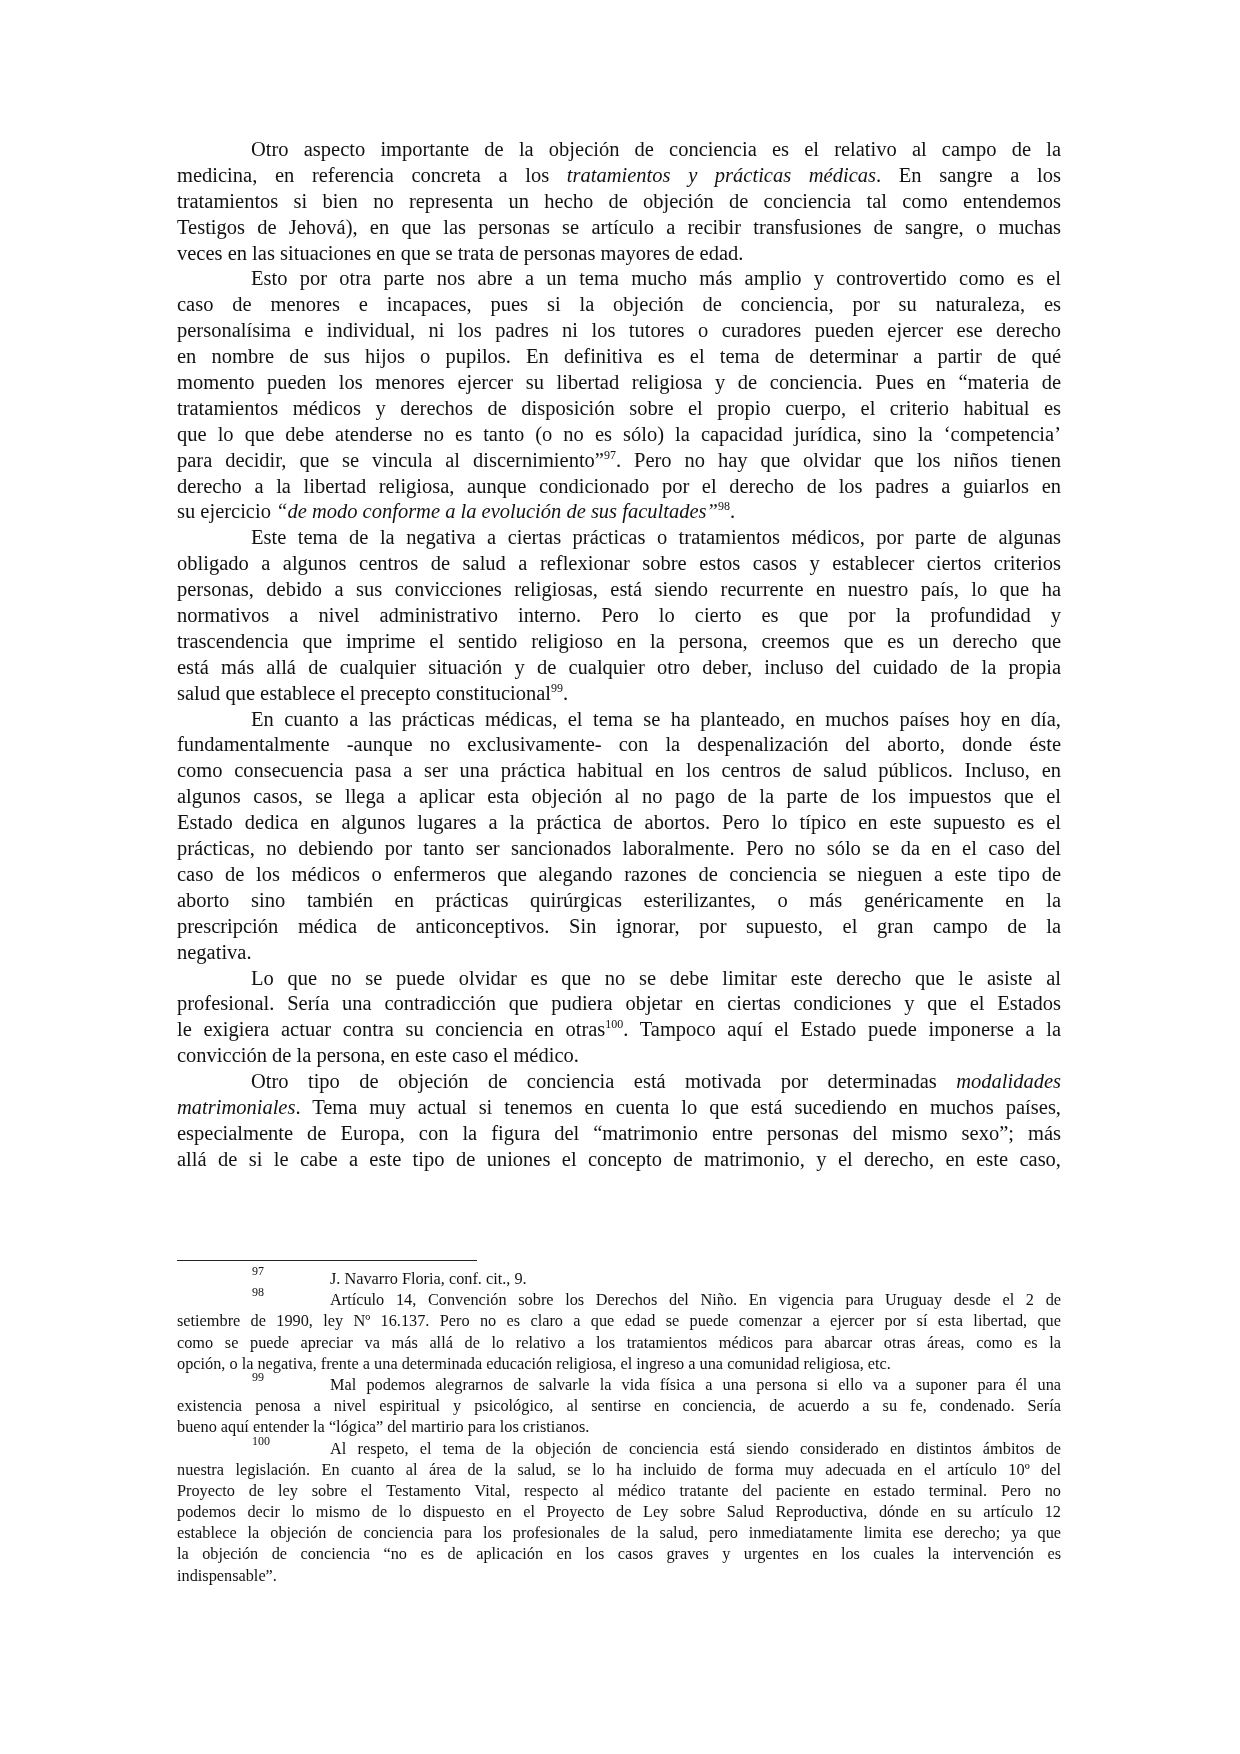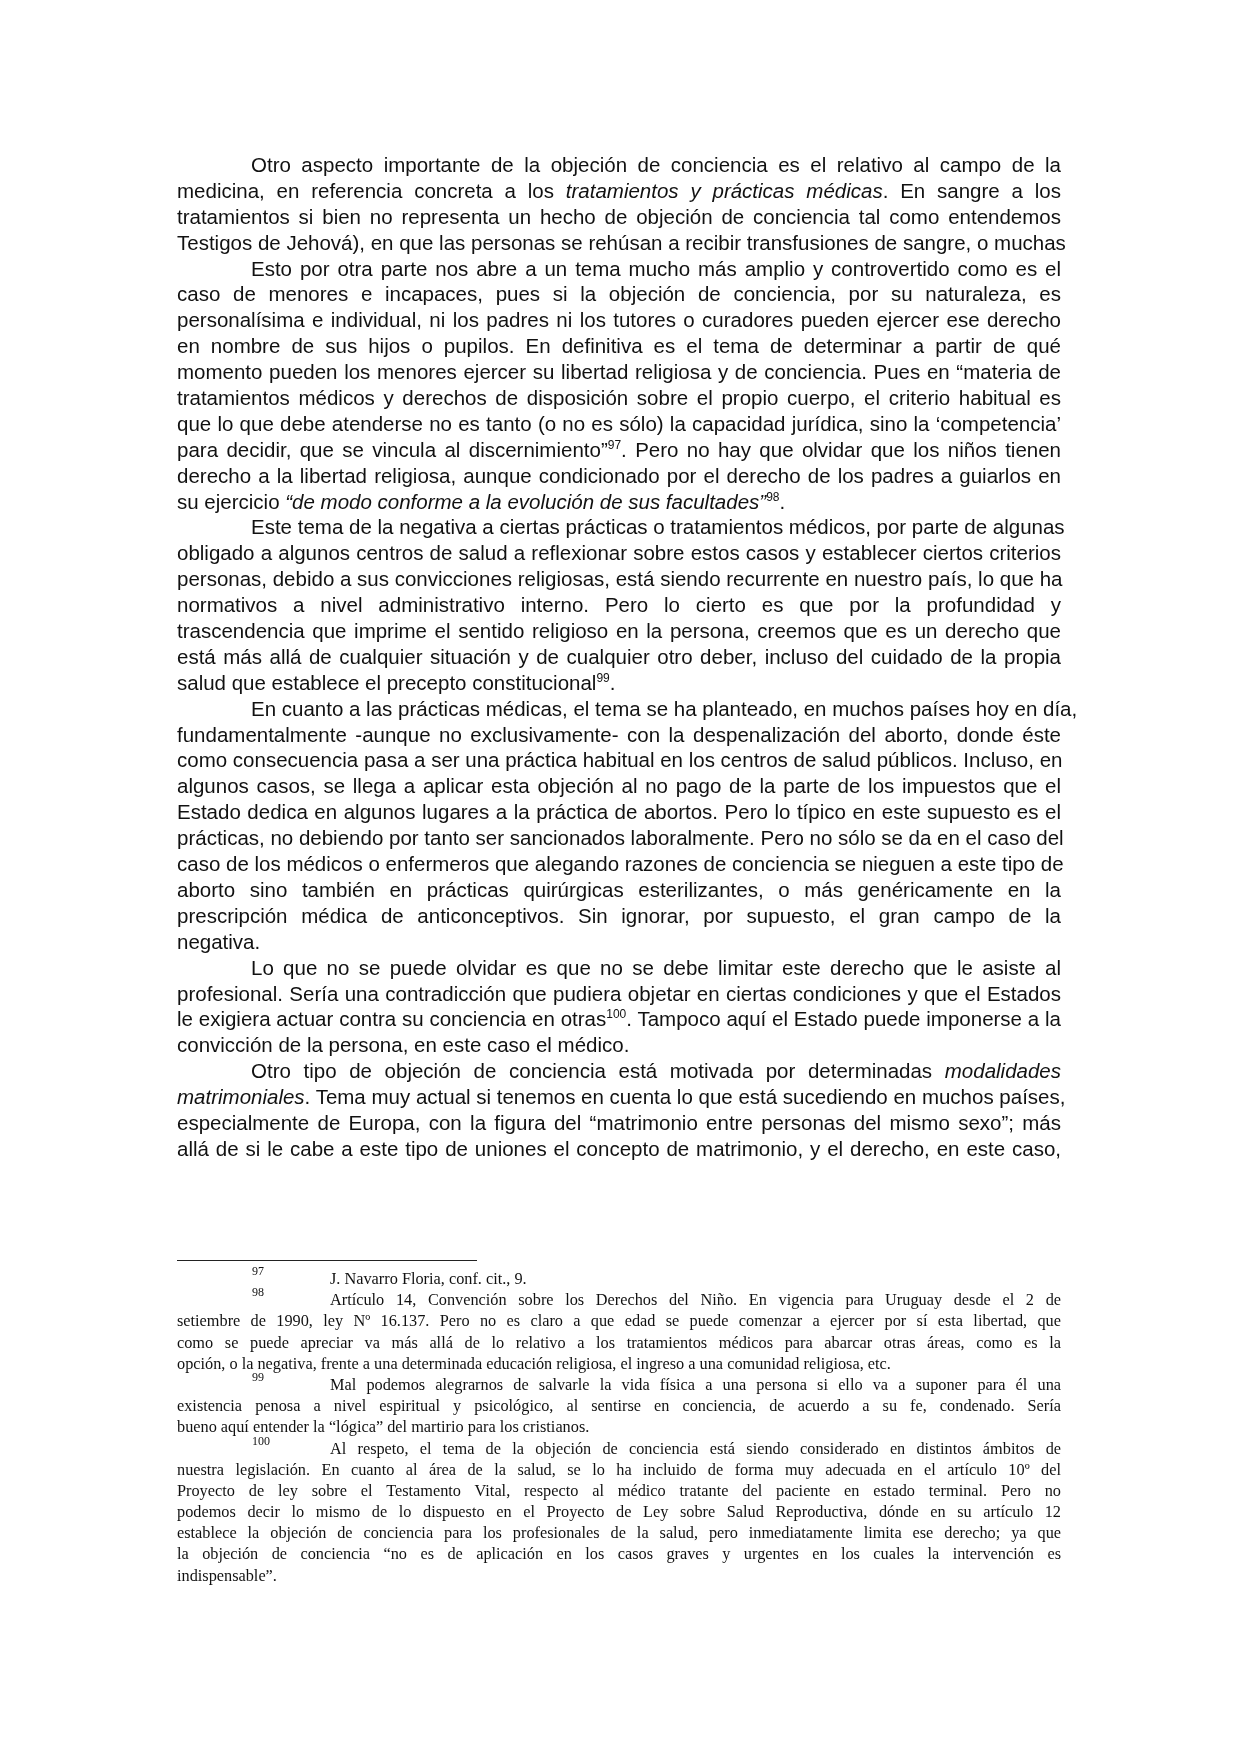--- a/index.html
+++ b/index.html
@@ -1,20 +1,20 @@
 <!DOCTYPE html>
 <html><head>
 <meta charset="utf-8">
 <style>
   html, body { margin: 0; padding: 0; background: #ffffff; }
   body { width: 1240px; height: 1754px; position: relative; overflow: hidden; }
   .page { position: absolute; left: 0; top: 0; width: 1240px; height: 1754px; background: #fff; }
   .body-text {
-    position: absolute; left: 177px; top: 152px; width: 884px;
-    font-family: Liberation Sans, sans-serif;
+    position: absolute; left: 177px; top: 137px; width: 884px;
+    font-family: Liberation Serif, serif;
     font-size: 20.5px; color: #111;
   }
   .line {
     height: 25.9px; line-height: 25.9px; white-space: nowrap;
     text-align: justify; text-align-last: justify;
     transform-origin: left center;
   }
   .line.last { text-align-last: left; }
   .line.indent { padding-left: 74px; }
   sup.fn { font-size: 12px; vertical-align: 8px; line-height: 0; }
@@ -40,21 +40,22 @@
 </style>
 </head>
 <body>
 
 <div class="page">
   <div class="body-text" id="body-text">
       <div>
         <div class="line indent"><span>Otro aspecto importante de la objeción de conciencia es el relativo al campo de la</span></div>
         <div class="line"><span>medicina, en referencia concreta a los </span><i>tratamientos y prácticas médicas</i><span>. En sangre a los</span></div>
         <div class="line"><span>tratamientos si bien no representa un hecho de objeción de conciencia tal como entendemos</span></div>
-        <div class="line"><span>Testigos de Jehová), en que las personas se rehúsan a recibir transfusiones de sangre, o muchas</span></div>
+        <div class="line"><span>Testigos de Jehová), en que las personas se artículo a recibir transfusiones de sangre, o muchas</span></div>
+        <div class="line last"><span>veces en las situaciones en que se trata de personas mayores de edad.</span></div>
       </div>
       <div>
         <div class="line indent"><span>Esto por otra parte nos abre a un tema mucho más amplio y controvertido como es el</span></div>
         <div class="line"><span>caso de menores e incapaces, pues si la objeción de conciencia, por su naturaleza, es</span></div>
         <div class="line"><span>personalísima e individual, ni los padres ni los tutores o curadores pueden ejercer ese derecho</span></div>
         <div class="line"><span>en nombre de sus hijos o pupilos. En definitiva es el tema de determinar a partir de qué</span></div>
         <div class="line"><span>momento pueden los menores ejercer su libertad religiosa y de conciencia. Pues en “materia de</span></div>
         <div class="line"><span>tratamientos médicos y derechos de disposición sobre el propio cuerpo, el criterio habitual es</span></div>
         <div class="line"><span>que lo que debe atenderse no es tanto (o no es sólo) la capacidad jurídica, sino la ‘competencia’</span></div>
         <div class="line"><span>para decidir, que se vincula al discernimiento”</span><sup class="fn">97</sup><span>. Pero no hay que olvidar que los niños tienen</span></div>

